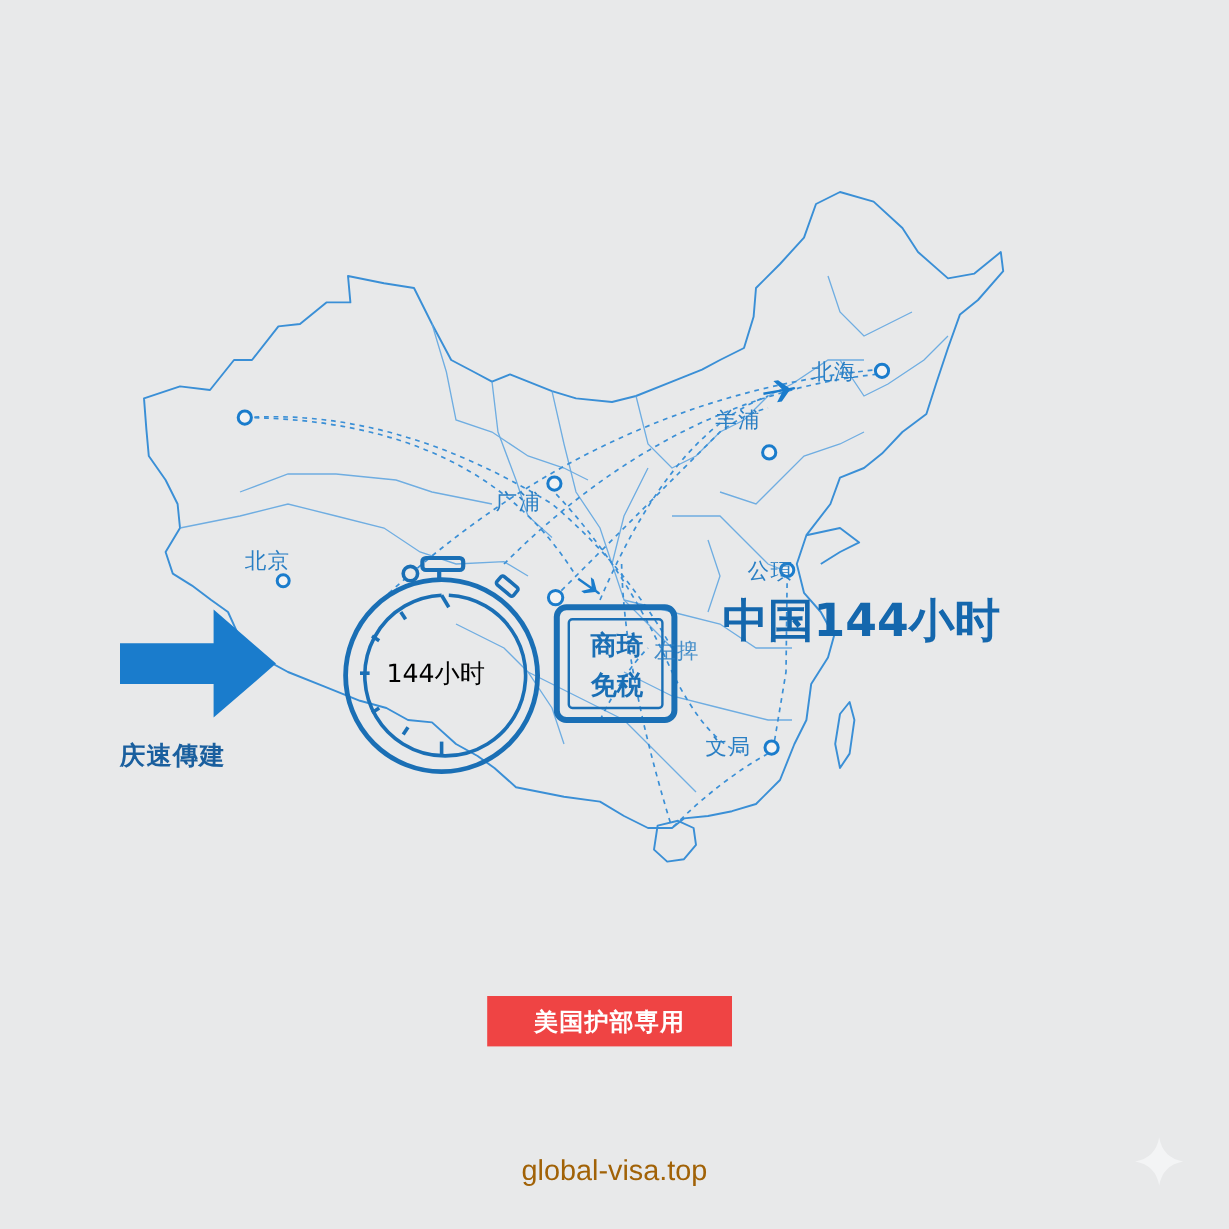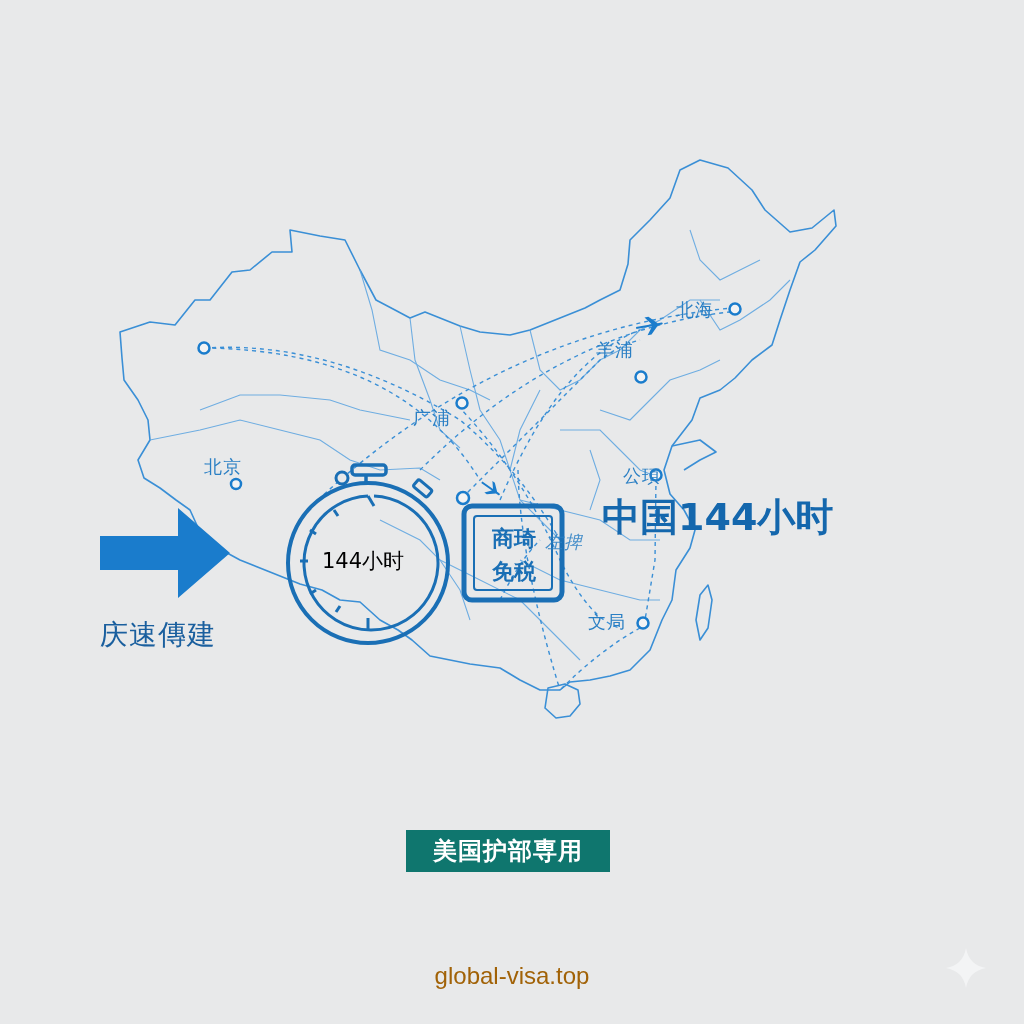--- a/index.html
+++ b/index.html
@@ -15,31 +15,31 @@
     position:absolute; font-size:18px; color:#2a7fc4; white-space:nowrap;
     letter-spacing:1px;
   }
   .headline {
     position:absolute; left:602px; top:494px; color:#1467ad; font-weight:bold;
     line-height:46px; white-space:nowrap;
   }
   .headline .l1 { font-size:38px; display:block; }
   .headline .l2 { font-size:38px; display:block; padding-left:10px; letter-spacing:1px;}
   .arrow-caption {
-    position:absolute; left:100px; top:616px; font-size:28px; color:#1a5f9e; letter-spacing:1px;
+    position:absolute; left:100px; top:616px; font-size:21px; color:#1a5f9e; letter-spacing:1px;font-weight:bold;
   }
   .timer-label {
     position:absolute; left:322px; top:547px; font-size:21px; color:#000000;
   }
   .stamp-label {
     position:absolute; left:482px; top:522px; font-size:22px; color:#1a6fb5; line-height:33px; text-align:center; width:64px;font-weight:bold;
   }
   .badge {
     position:absolute; left:406px; top:830px; width:204px; height:42px;
-    background:#0f766e; color:#fff; font-size:24px; text-align:center; line-height:42px;
+    background:#ef4444; color:#fff; font-size:20px; text-align:center; line-height:42px;
     letter-spacing:1px; font-weight:bold;
   }
   .footer {
     position:absolute; left:0; width:1024px; top:962px; text-align:center;
     font-size:24px; color:#a16207; font-family:"Liberation Sans",sans-serif;
   }
   .sparkle { position:absolute; left:944px; top:946px; }
 </style>
 </head>
 <body>
@@ -136,21 +136,21 @@
       <rect x="464" y="506" width="98" height="94" rx="8" stroke-width="5"></rect>
       <rect x="474" y="516" width="78" height="74" rx="3" stroke-width="2"></rect>
     </g>
   </svg>
 
   <span class="city-label" style="left:676px;top:298px;">北海</span>
   <span class="city-label" style="left:596px;top:338px;">羊浦</span>
   <span class="city-label" style="left:413px;top:406px;">广浦</span>
   <span class="city-label" style="left:204px;top:455px;">北京</span>
   <span class="city-label" style="left:603px;top:464px;margin-left:20px;">公頊</span>
-  <span class="city-label" style="left:545px;top:530px;opacity:0.85;font-style:italic;">左捭</span>
+  <span class="city-label" style="left:545px;top:530px;opacity:0.85;">左捭</span>
   <span class="city-label" style="left:588px;top:610px;">文局</span>
 
   <span class="timer-label">144小时</span>
 
   <div class="stamp-label">
     <div>商琦</div>
     <div>免税</div>
   </div>
 
   <div class="headline">

